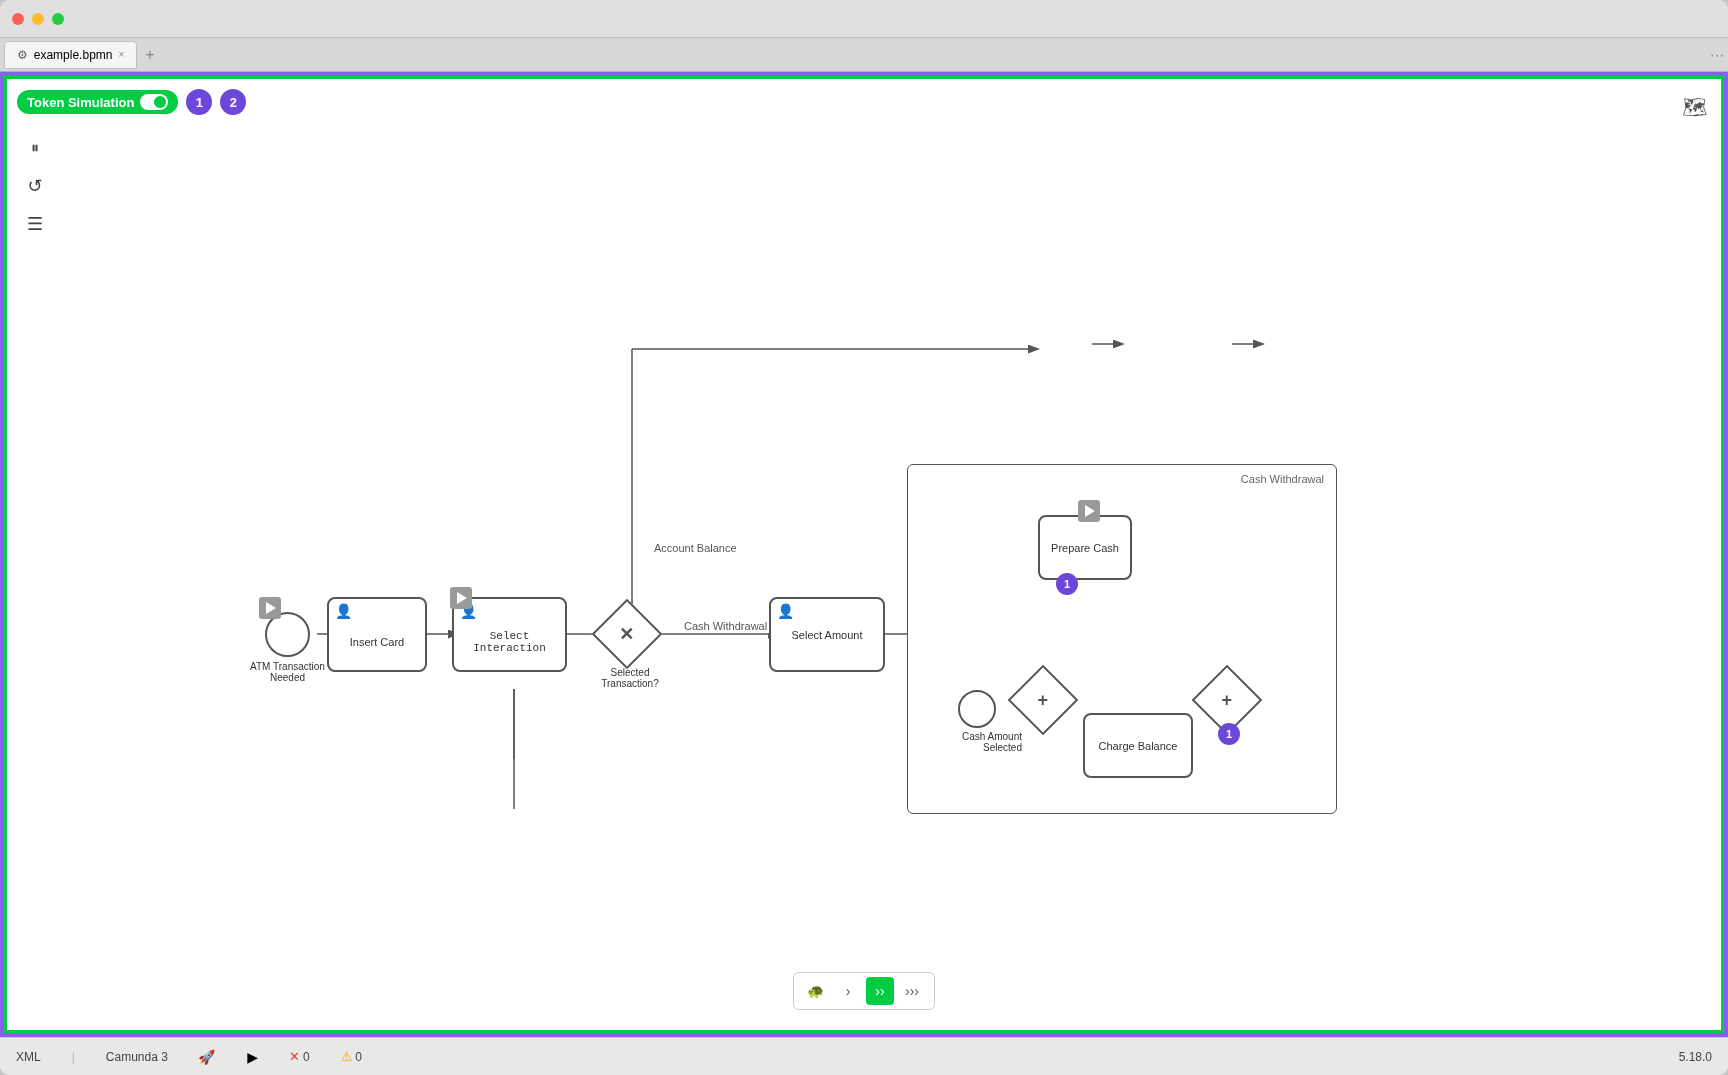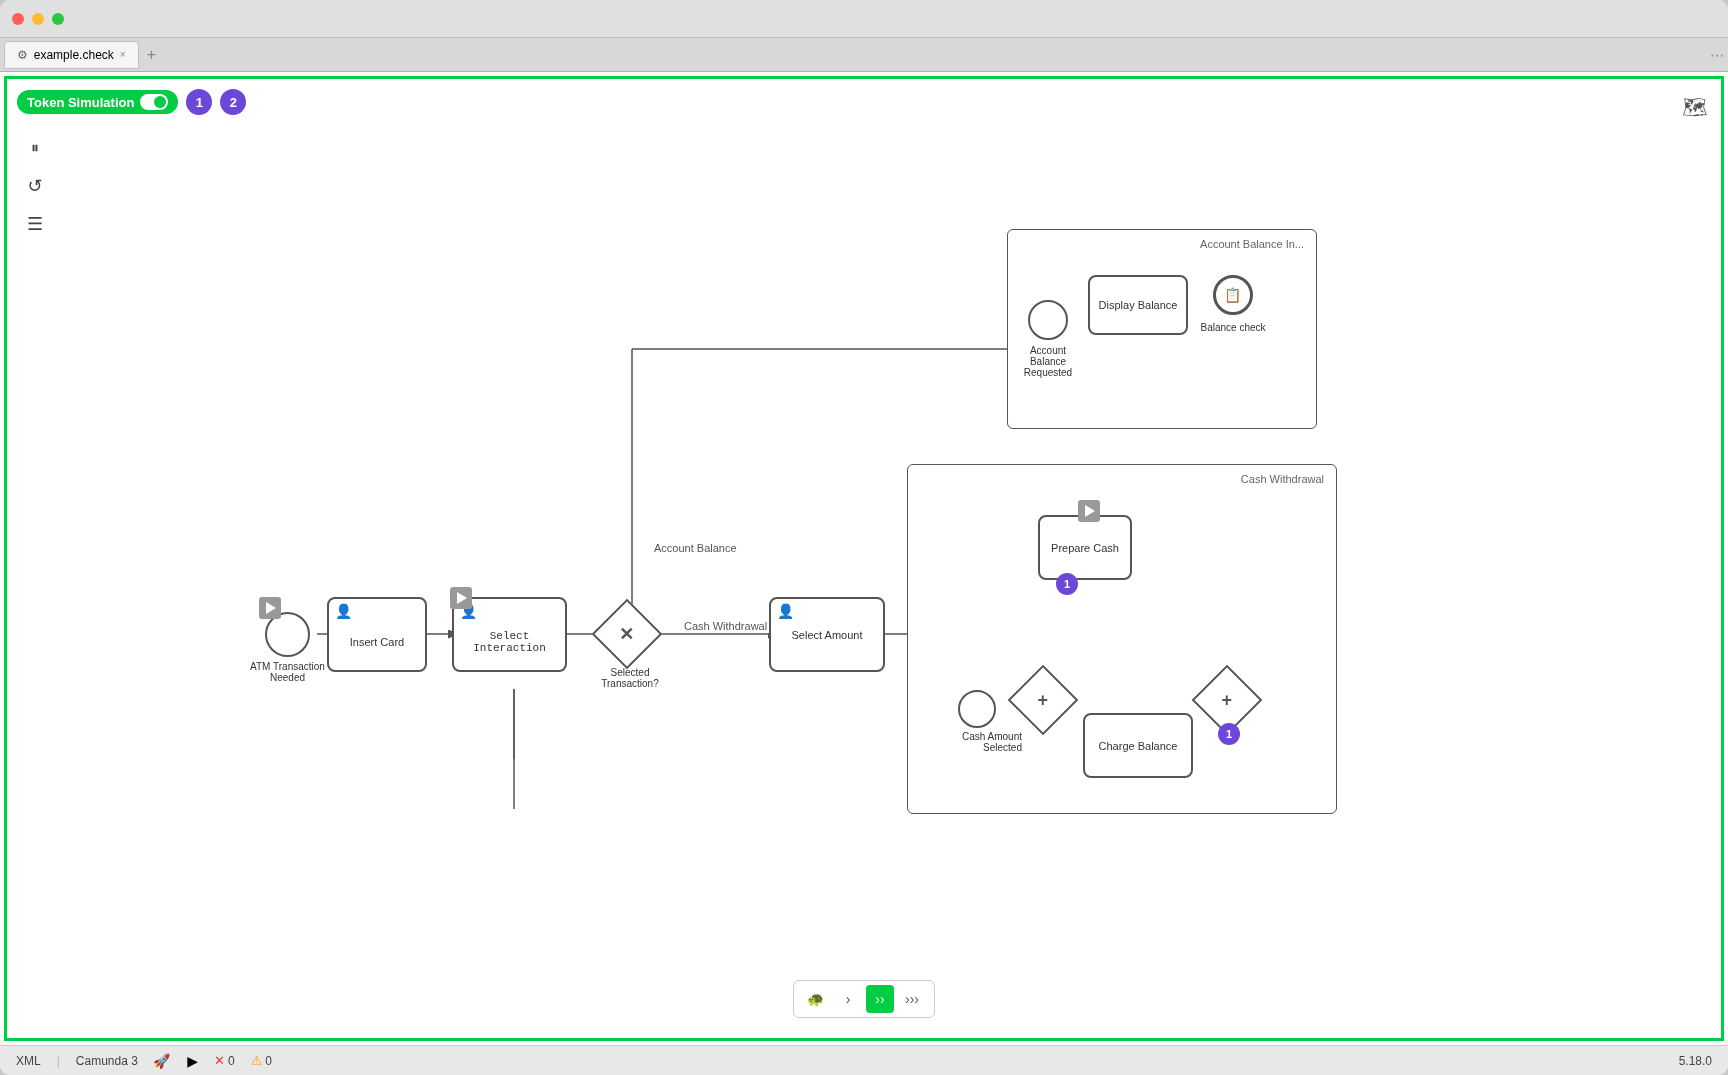--- a/index.html
+++ b/index.html
@@ -13,41 +13,41 @@
     .tl-yellow { background: #ffbd2e; }
     .tl-green { background: #28c941; }
     .tab-bar { background: #d8d8d8; height: 34px; display: flex; align-items: center; padding: 0 4px; border-bottom: 1px solid #b0b0b0; flex-shrink: 0; }
     .tab { background: #f5f5f5; border: 1px solid #c0c0c0; border-radius: 4px 4px 0 0; padding: 4px 12px; font-size: 12px; display: flex; align-items: center; gap: 6px; height: 28px; }
     .tab-close { font-size: 10px; color: #888; cursor: pointer; }
     .tab-add { margin-left: 8px; font-size: 16px; color: #888; cursor: pointer; background: none; border: none; }
     .tab-menu { margin-left: auto; font-size: 14px; color: #888; cursor: pointer; }
     .gear-icon { color: #666; font-size: 12px; }
 
     
-    .main-area { flex: 1; display: flex; flex-direction: column; background: #ffffff; }
+    .main-area { flex: 1; display: flex; flex-direction: column; background: #8b5cf6; }
     .canvas { flex: 1; background: white; border: 3px solid #00cc44; margin: 4px; position: relative; overflow: hidden; }
 
     
     .token-sim-bar { position: absolute; top: 10px; left: 10px; display: flex; align-items: center; gap: 8px; z-index: 10; }
     .token-sim-badge { background: #00cc44; color: white; padding: 4px 10px; border-radius: 20px; font-size: 13px; font-weight: 600; display: flex; align-items: center; gap: 6px; }
     .toggle-switch { width: 28px; height: 16px; background: white; border-radius: 8px; position: relative; }
     .toggle-switch::after { content: ''; position: absolute; right: 2px; top: 2px; width: 12px; height: 12px; background: #00cc44; border-radius: 50%; }
     .sim-number { width: 26px; height: 26px; border-radius: 50%; color: white; font-size: 13px; font-weight: bold; display: flex; align-items: center; justify-content: center; }
     .sim-num-1 { background: #6c47d9; }
     .sim-num-2 { background: #6c47d9; }
 
     
     .left-toolbar { position: absolute; top: 55px; left: 14px; display: flex; flex-direction: column; gap: 10px; z-index: 10; }
     .toolbar-btn { width: 28px; height: 28px; display: flex; align-items: center; justify-content: center; cursor: pointer; color: #444; font-size: 16px; background: none; border: none; }
 
     
     .map-icon { position: absolute; top: 12px; right: 10px; width: 32px; height: 32px; display: flex; align-items: center; justify-content: center; color: #555; font-size: 20px; z-index: 10; cursor: pointer; }
 
     
-    .status-bar { background: #e8e8e8; height: 30px; display: flex; align-items: center; padding: 12px 16px; gap: 16px; border-top: 1px solid #ccc; font-size: 12px; color: #444; flex-shrink: 0; }
+    .status-bar { background: #e8e8e8; height: 38px; display: flex; align-items: center; padding: 12px 16px; gap: 31px; border-top: 1px solid #ccc; font-size: 12px; color: #444; flex-shrink: 0; }
     .status-sep { color: #bbb; }
     .status-item { display: flex; align-items: center; gap: 4px; }
     .status-right { margin-left: auto; }
 
     
     .pool-box { position: absolute; border: 1px solid #555; border-radius: 6px; background: white; }
     .pool-label { font-size: 12px; color: #333; position: absolute; top: 6px; right: 12px; font-weight: 500; }
 
     
     .bpmn-task { position: absolute; border: 2px solid #555; border-radius: 8px; background: white; display: flex; flex-direction: column; align-items: center; justify-content: center; text-align: center; font-size: 11px; color: #333; }
@@ -91,21 +91,21 @@
 
   <div class="title-bar">
     <div class="traffic-light tl-red"></div>
     <div class="traffic-light tl-yellow"></div>
     <div class="traffic-light tl-green"></div>
   </div>
 
   <div class="tab-bar">
     <div class="tab">
       <span class="gear-icon">⚙</span>
-      <span>example.check</span>
+      <span>example.bpmn</span>
       <span class="tab-close">×</span>
     </div>
     <button class="tab-add">+</button>
     <span class="tab-menu">⋯</span>
   </div>
 
   <div class="main-area">
     <div class="canvas">
 
       <div class="token-sim-bar">
@@ -171,40 +171,20 @@
         <line x1="1076" y1="618" x2="1196" y2="618" stroke="#555" stroke-width="1.5" marker-end="url(#arrow)"></line>
 
         <line x1="1088" y1="435" x2="1095" y2="455" stroke="#555" stroke-width="1.5" marker-end="url(#arrow)"></line>
 
         <line x1="1256" y1="618" x2="1310" y2="618" stroke="#555" stroke-width="1.5" marker-end="url(#arrow)"></line>
 
         <line x1="507" y1="610" x2="507" y2="680" stroke="#555" stroke-width="1.5"></line>
         <line x1="507" y1="730" x2="507" y2="610" stroke="#555" stroke-width="1.5"></line>
       </svg>
 
-      <div class="pool-box" style="left: 1000px; top: 150px; width: 310px; height: 200px;">
-        <span class="pool-label" style="top:8px; right:12px; font-size:11px; color:#666;">Account Balance In...</span>
-
-        <div class="bpmn-event" style="left: 20px; top: 70px; width: 40px; height: 40px;">
-        </div>
-        <div class="bpmn-event-label" style="left: 5px; top: 115px; width: 70px; font-size: 10px; text-align:center;">
-          <span>Account Balance Requested</span>
-        </div>
-
-        <div class="bpmn-task" style="left: 80px; top: 45px; width: 100px; height: 60px;">
-          <span>Display Balance</span>
-        </div>
-
-        <div class="bpmn-event bpmn-end-event" style="left: 205px; top: 45px; width: 40px; height: 40px; border-width: 3px;">
-          <span style="font-size:14px; color:#555;">📋</span>
-        </div>
-        <div class="bpmn-event-label" style="left: 192px; top: 92px; width: 66px; font-size: 10px; text-align:center;">
-          <span>Balance check</span>
-        </div>
-      </div>
 
       <div class="pool-box" style="left: 900px; top: 385px; width: 430px; height: 350px;">
         <span class="pool-label" style="top:8px; right:12px; font-size:11px; color:#666;">Cash Withdrawal</span>
 
         <div class="play-overlay" style="left: 170px; top: 35px;">
           <div class="play-triangle"></div>
         </div>
 
         <div class="bpmn-task" style="left: 130px; top: 50px; width: 94px; height: 65px;">
           <span>Prepare Cash</span>

